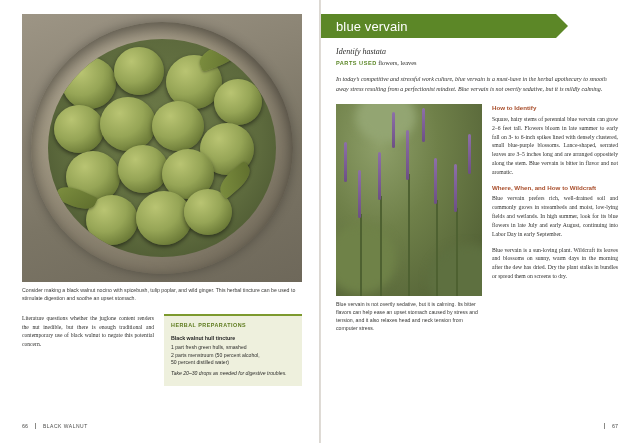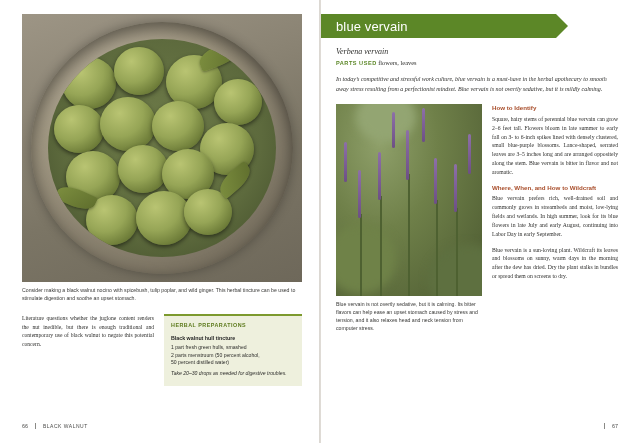--- a/index.html
+++ b/index.html
@@ -366,21 +366,21 @@
   </div>
 
   <div class="gutter"></div>
 
   <div class="page page-right">
 
     <div class="title-banner">
       <h1>blue vervain</h1>
     </div>
 
-    <div class="latin">Verbena vervain</div>
+    <div class="latin">Identify hastata</div>
 
     <div class="parts-row">
       <span class="parts-label">PARTS USED</span>
       <span class="parts-value">flowers, leaves</span>
     </div>
 
     <div class="lede">In today’s competitive and stressful work culture, blue vervain is a must-have in the herbal apothecary to smooth away stress resulting from a perfectionist mindset. Blue vervain is not overtly sedative, but it is mildly calming.</div>
 
     <div class="right-columns">
 

